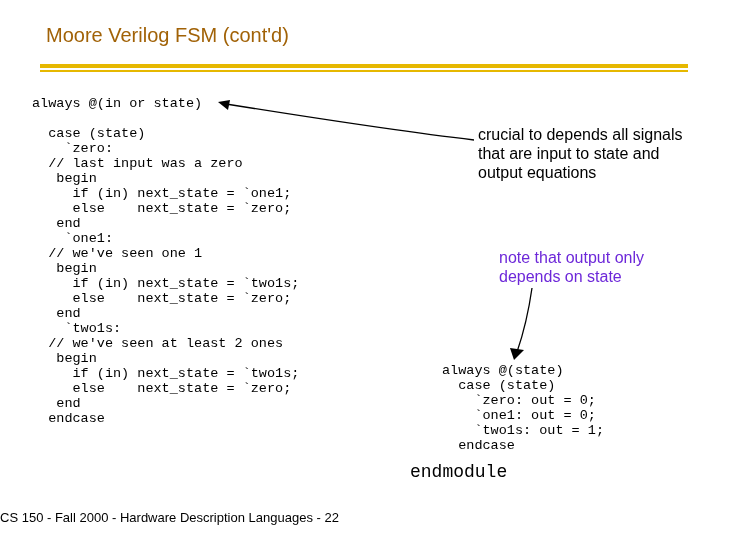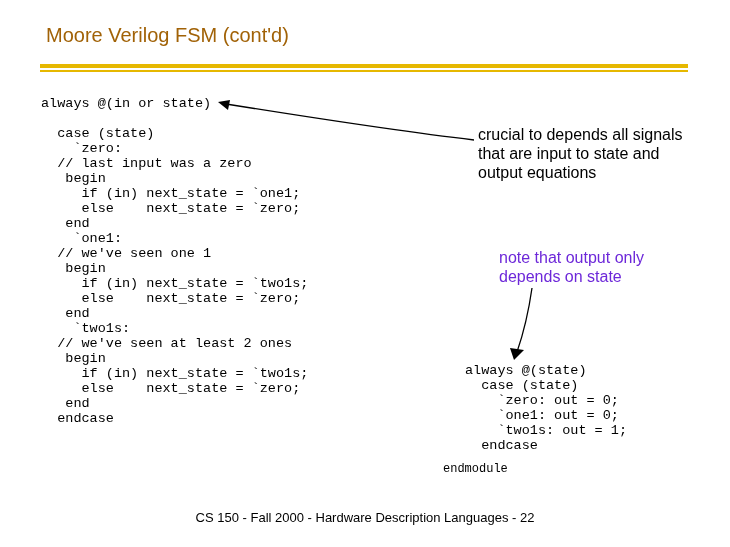--- a/index.html
+++ b/index.html
@@ -38,21 +38,21 @@
     position: absolute;
     top: 6px;
     left: 0;
     width: 100%;
     height: 2px;
     background: #e6b800;
   }
   .code-left {
     position: absolute;
     top: 96px;
-    left: 41px;
+    left: 32px;
     font-family: "Courier New", monospace;
     font-size: 13.5px;
     line-height: 15px;
     color: #000;
     white-space: pre;
   }
   .note1 {
     position: absolute;
     top: 125px;
     left: 478px;
@@ -66,42 +66,41 @@
     top: 248px;
     left: 499px;
     width: 210px;
     font-size: 16px;
     color: #6d28d9;
     line-height: 19px;
   }
   .code-right {
     position: absolute;
     top: 363px;
-    left: 465px;
+    left: 442px;
     font-family: "Courier New", monospace;
     font-size: 13.5px;
     line-height: 15px;
     color: #000;
     white-space: pre;
   }
   .endmodule {
     position: absolute;
     top: 462px;
     left: 410px;
     font-family: "Courier New", monospace;
-    font-size: 12px;
+    font-size: 18px;
     color: #000;
-    margin-left: 33px;
   }
   .footer {
     position: absolute;
     bottom: 22px;
     left: 0;
     width: 730px;
-    text-align: center;
+    text-align: left;
     font-size: 13px;
     color: #000;
   }
   svg.arrow {
     position: absolute;
     overflow: visible;
   }
 </style>
 </head>
 <body>

